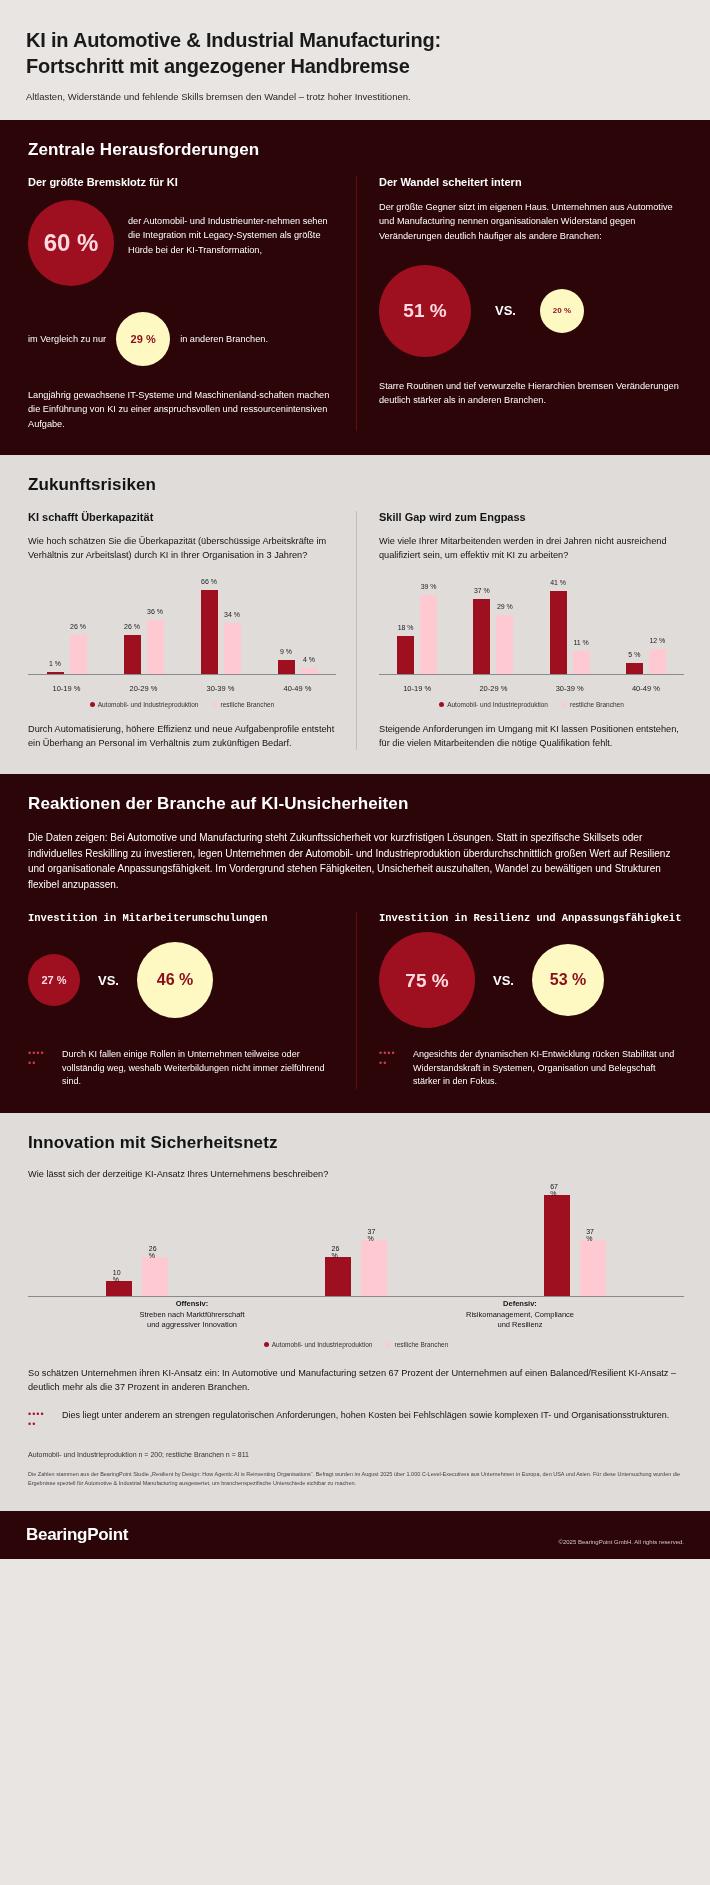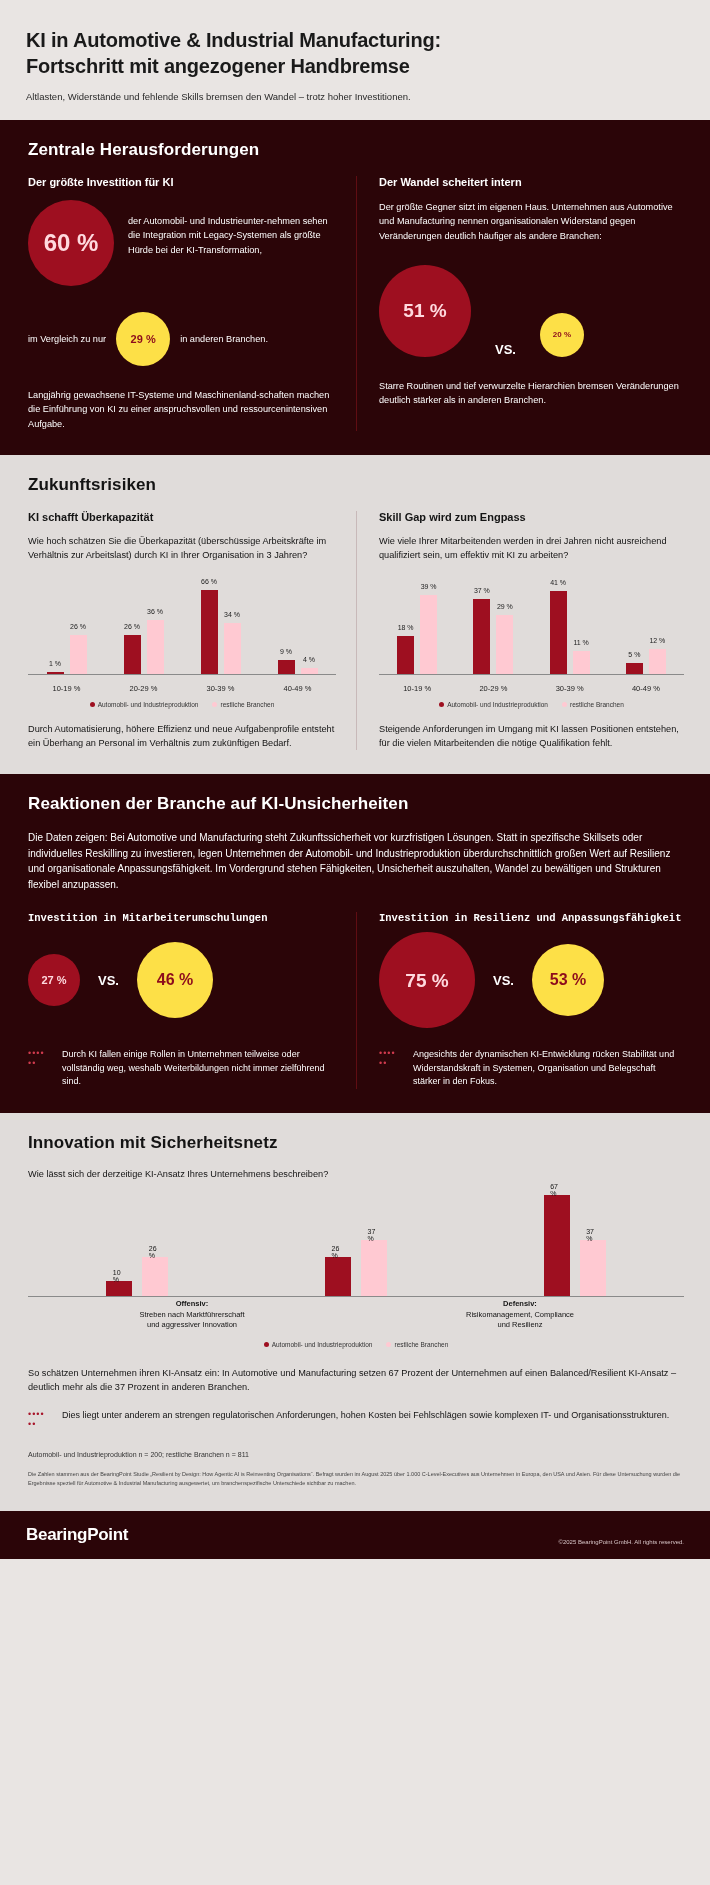--- a/index.html
+++ b/index.html
@@ -36,31 +36,31 @@
   .h1 { font-size: 20px; font-weight: bold; line-height: 1.28; letter-spacing: -.2px; }
   .sub { font-size: 9.5px; margin-top: 12px; color: #2a2a2a; }
 
   
   .circle {
     border-radius: 50%;
     display: flex; align-items: center; justify-content: center;
     font-weight: bold; line-height: 1;
   }
   .c-dark { background: #9e0f20; color: #ffd9de; }
-  .c-pink { background: #fde047; color: #8d0c1c; }
+  .c-pink { background: #fef9c3; color: #8d0c1c; }
 
   
   .ch-row { display: flex; align-items: flex-start; gap: 14px; }
   .ch-circle { width: 86px; height: 86px; font-size: 24px; flex: 0 0 86px; }
   .ch-txt { font-size: 9.2px; line-height: 1.55; padding-top: 14px; }
   .cmp-row { display: flex; align-items: center; gap: 10px; margin-top: 26px; font-size: 9.2px; }
   .cmp-circle { width: 54px; height: 54px; font-size: 11px; flex: 0 0 54px; }
   .foot-txt { font-size: 9.2px; line-height: 1.55; margin-top: 22px; }
 
-  .vs-row { display: flex; align-items: flex-end; gap: 24px; margin-top: 22px; }
+  .vs-row { display: flex; align-items: center; gap: 24px; margin-top: 22px; }
   .vs-word { font-size: 13px; font-weight: bold; color: #fff; }
   .big-circle { width: 92px; height: 92px; font-size: 19px; }
   .sml-circle { width: 44px; height: 44px; font-size: 8px; }
 
   
   .q-txt { font-size: 9.2px; line-height: 1.5; margin-bottom: 10px; }
   .chart { position: relative; height: 118px; margin: 16px 0 4px 0; }
   .chart .axis { position: absolute; left: 0; right: 0; bottom: 22px; height: 1px; background: #8a8a8a; }
   .groups { position: absolute; left: 0; right: 0; bottom: 23px; top: 0; display: flex; }
   .grp { flex: 1 1 0; display: flex; align-items: flex-end; justify-content: center; gap: 6px; }
@@ -120,21 +120,21 @@
       <div>KI in Automotive &amp; Industrial Manufacturing:</div>
       <div>Fortschritt mit angezogener Handbremse</div>
     </div>
     <div class="sub">Altlasten, Widerstände und fehlende Skills bremsen den Wandel – trotz hoher Investitionen.</div>
   </div>
 
   <div class="sec sec-dark">
     <div class="sec-title">Zentrale Herausforderungen</div>
     <div class="two-col">
       <div class="col left">
-        <div class="col-head">Der größte Investition für KI</div>
+        <div class="col-head">Der größte Bremsklotz für KI</div>
         <div class="ch-row">
           <div class="circle c-dark ch-circle">60 %</div>
           <div class="ch-txt">der Automobil- und Industrieunter-nehmen sehen die Integration mit Legacy-Systemen als größte Hürde bei der KI-Transformation,</div>
         </div>
         <div class="cmp-row">
           <span>im Vergleich zu nur</span>
           <span class="circle c-pink cmp-circle">29 %</span>
           <span>in anderen Branchen.</span>
         </div>
         <div class="foot-txt">Langjährig gewachsene IT-Systeme und Maschinenland-schaften machen die Einführung von KI zu einer anspruchsvollen und ressourcenintensiven Aufgabe.</div>

